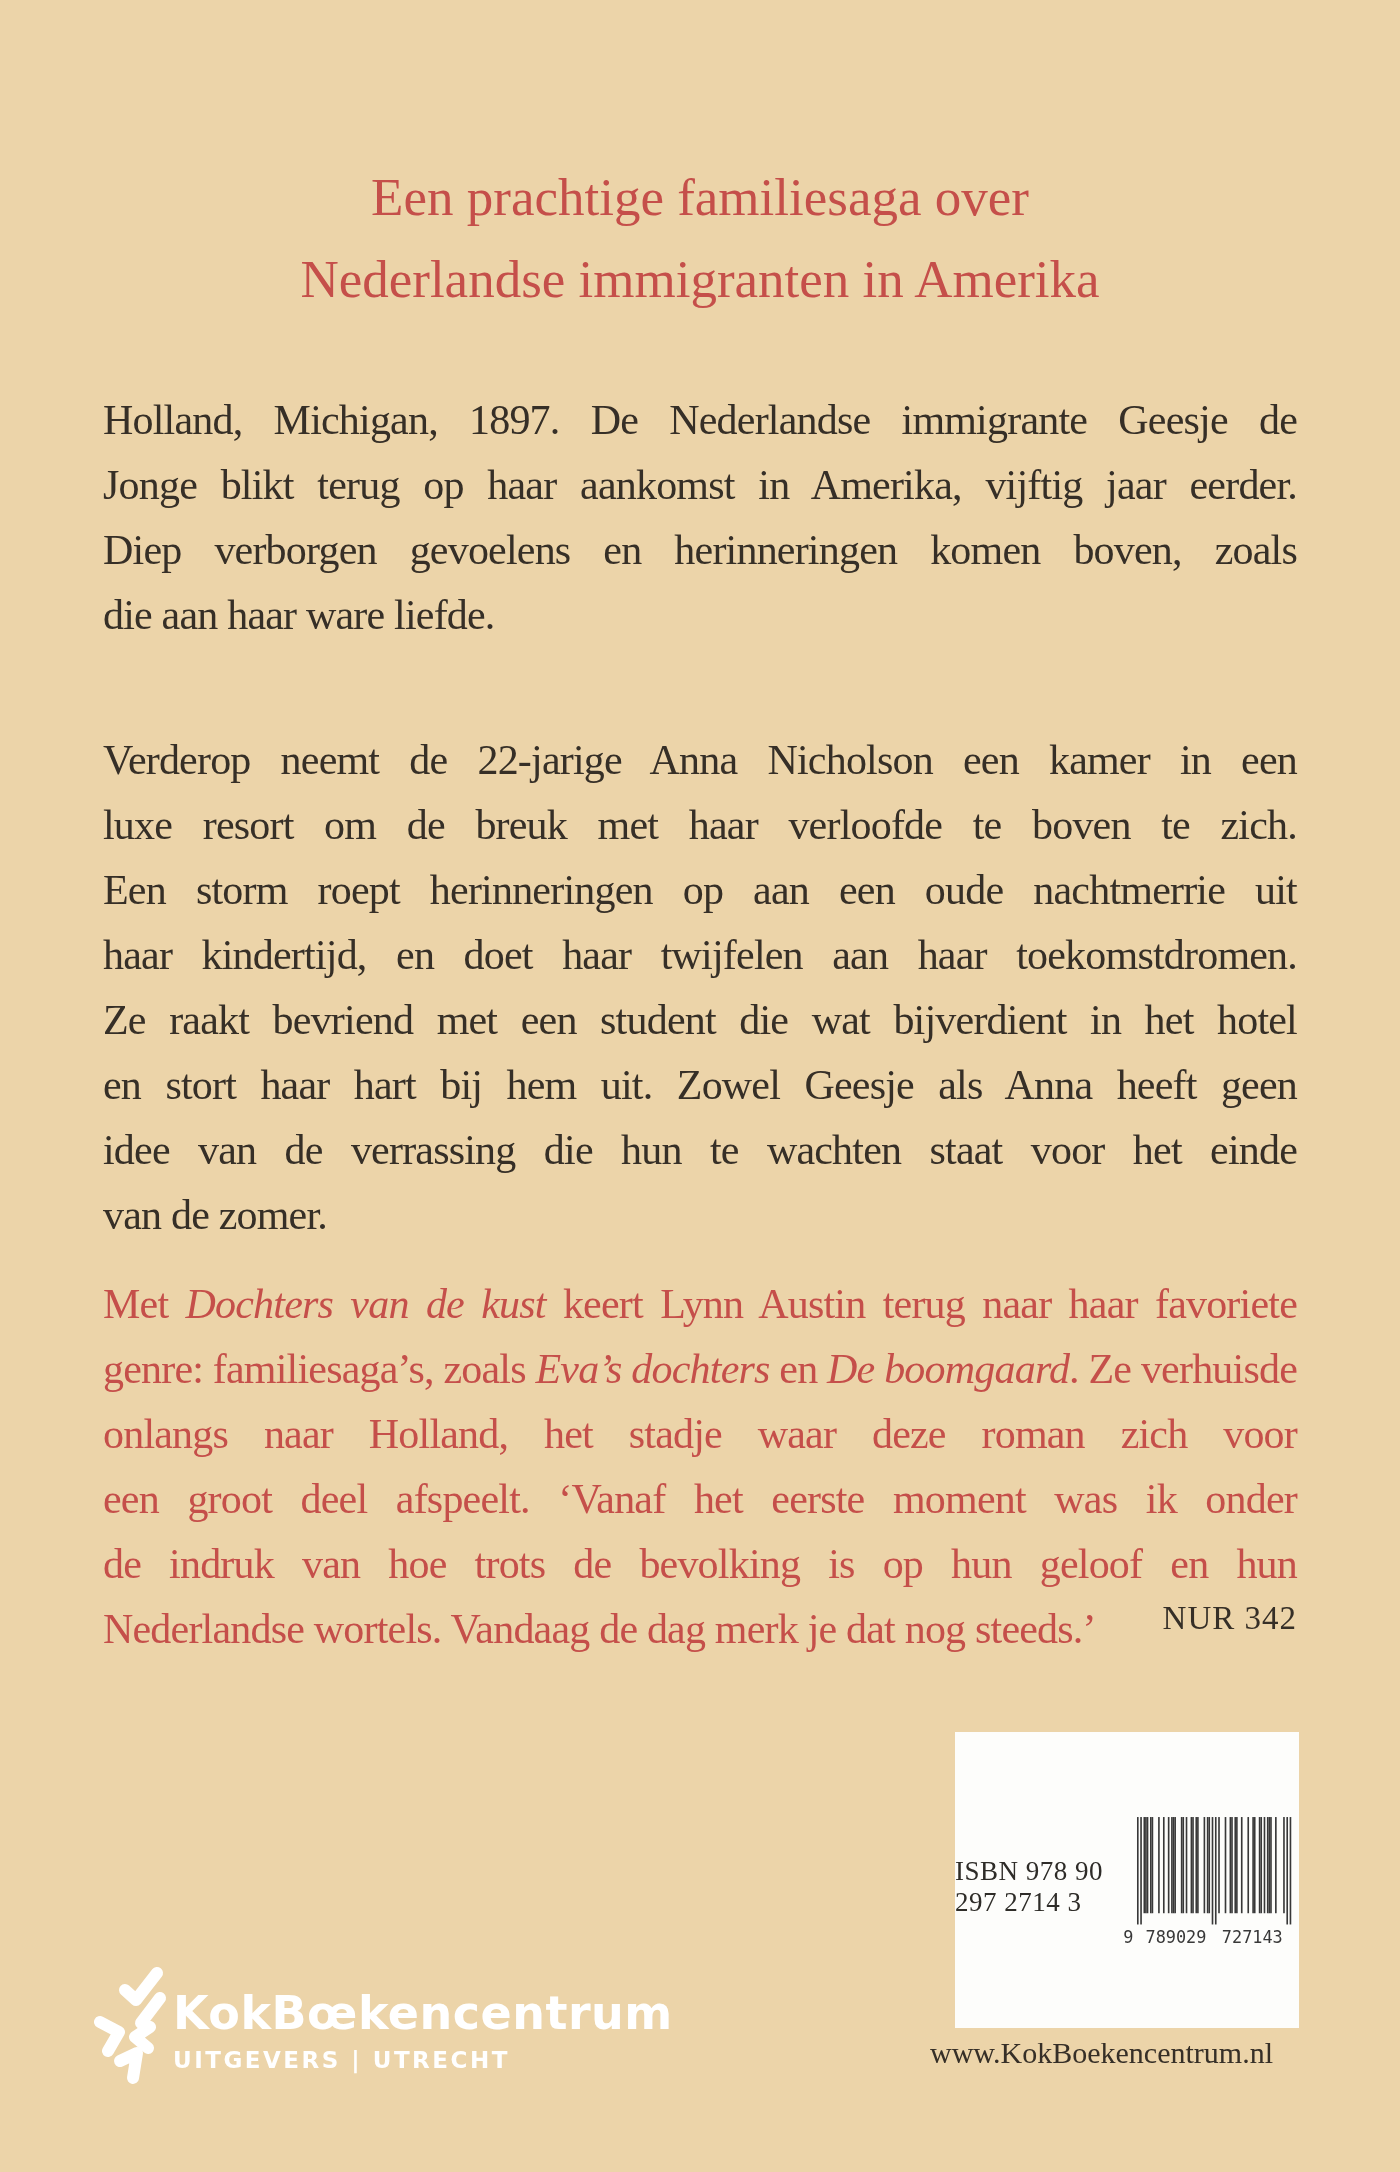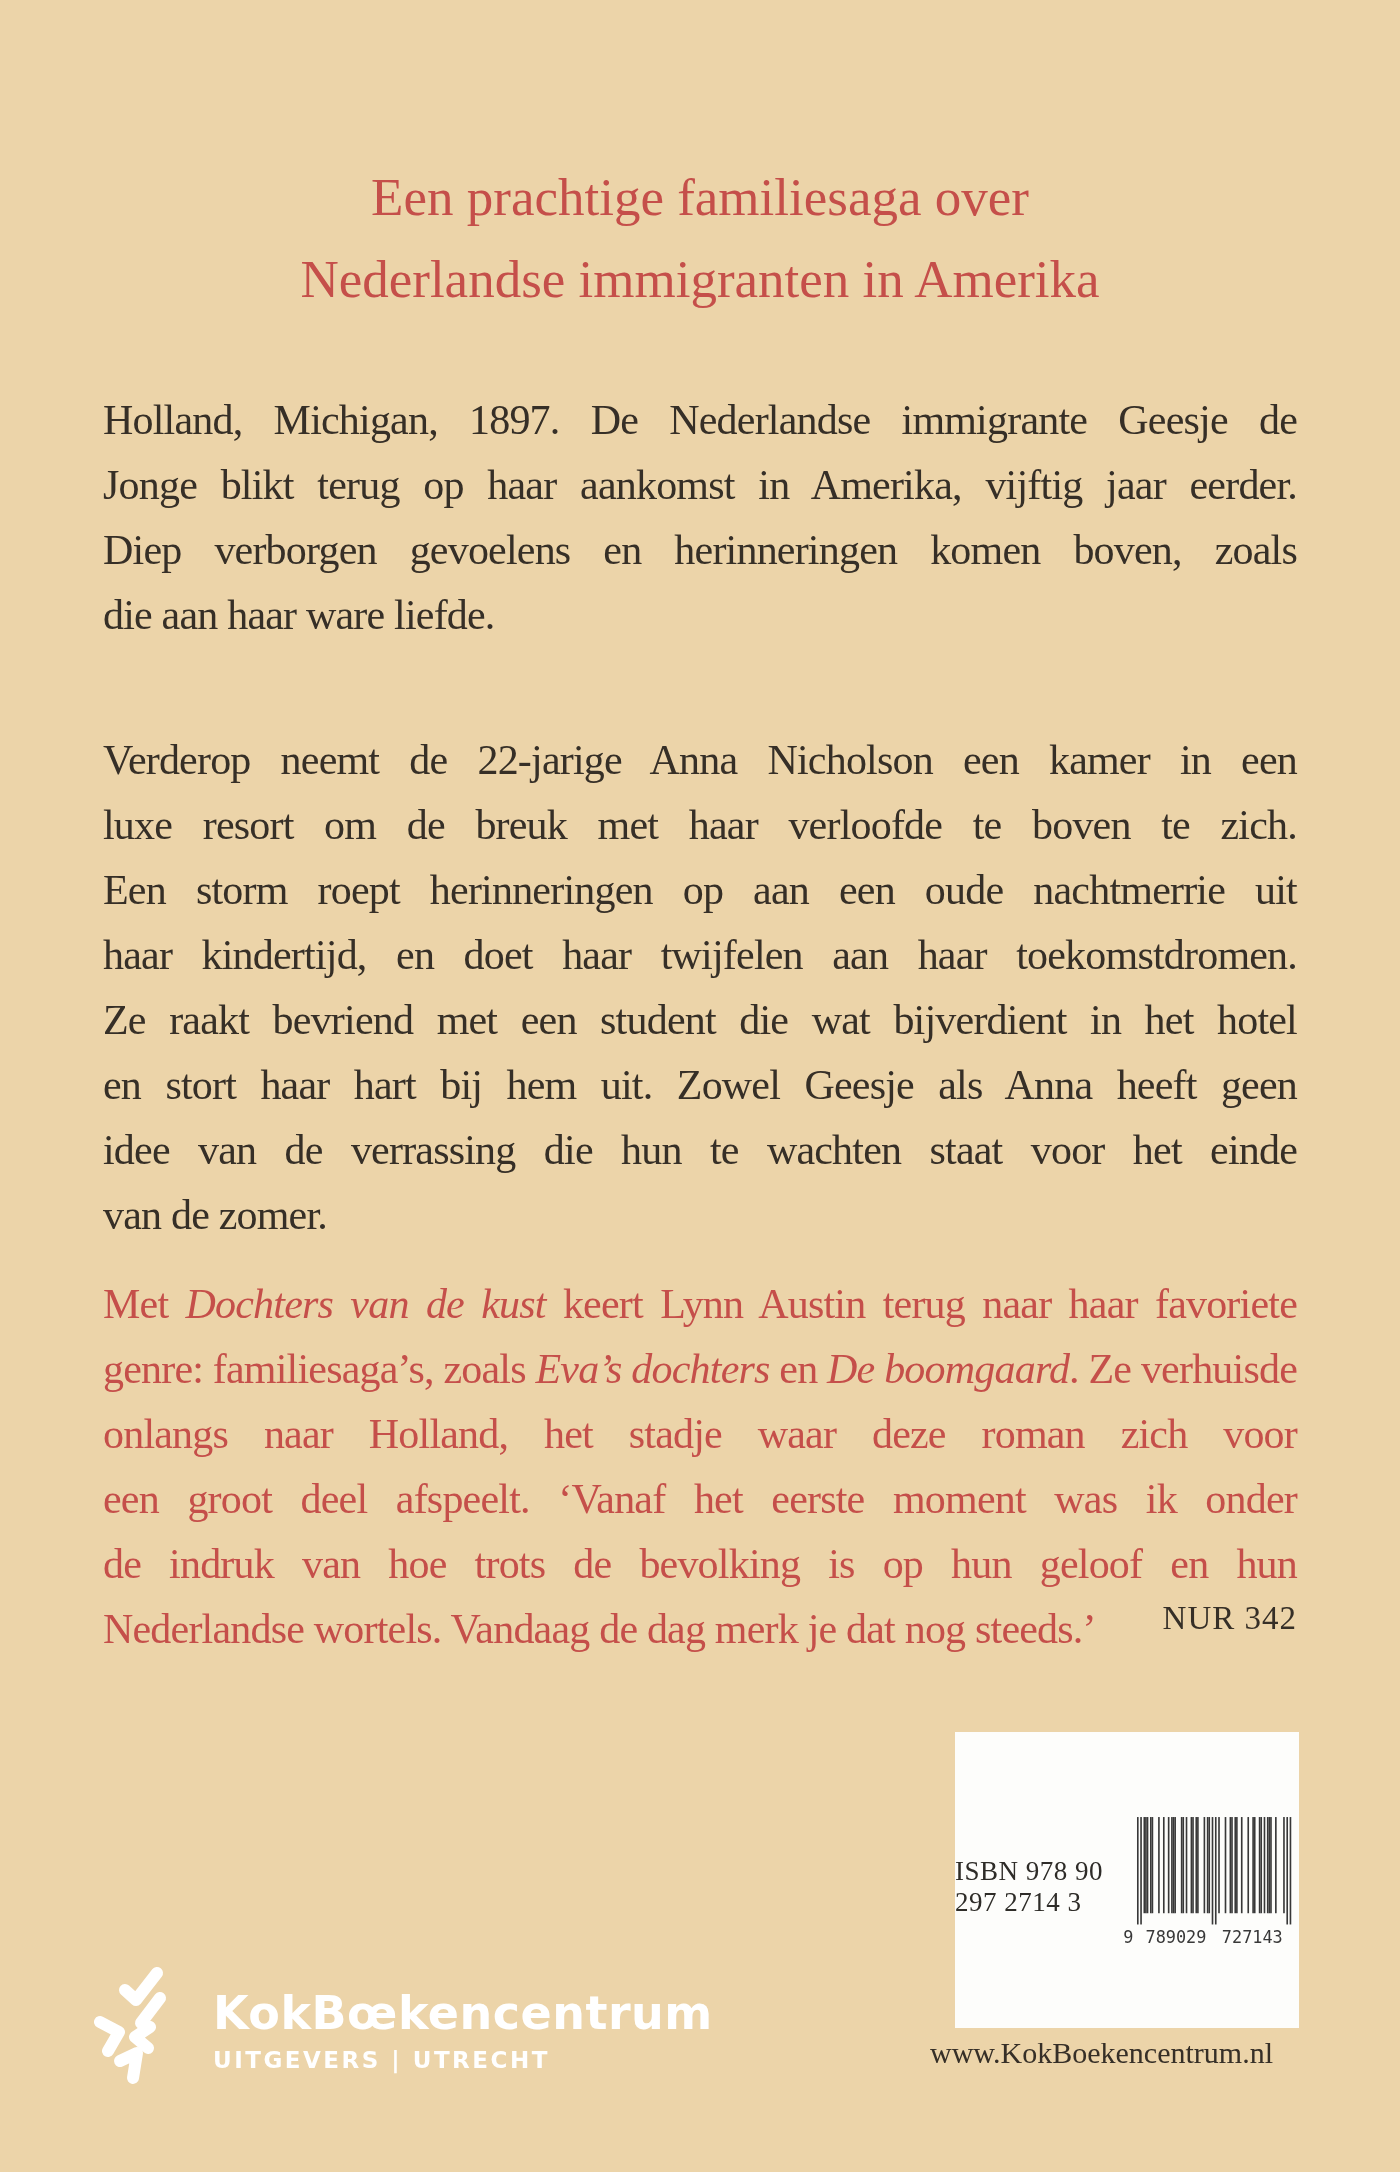--- a/index.html
+++ b/index.html
@@ -56,21 +56,21 @@
   }
   .barcode{margin-top:4px;display:block;}
   .website{
     position:absolute;left:930px;top:2036px;width:394px;
     text-align:left;
     font-size:30px;
     color:var(--color-text);
   }
   .publisher-logo{
     position:absolute;left:93px;top:1964px;
-    display:flex;align-items:flex-start;gap:40px;
+    display:flex;align-items:flex-start;
   }
   .logo-mark{display:block;}
   .logo-text{padding-top:26px;font-family:"DejaVu Sans", sans-serif;color:var(--color-logo);}
   .logo-name{
     font-size:46px;font-weight:bold;line-height:1;letter-spacing:0.5px;
   }
   .logo-tagline{
     margin-top:11px;
     font-size:23px;font-weight:bold;letter-spacing:2.5px;
   }

